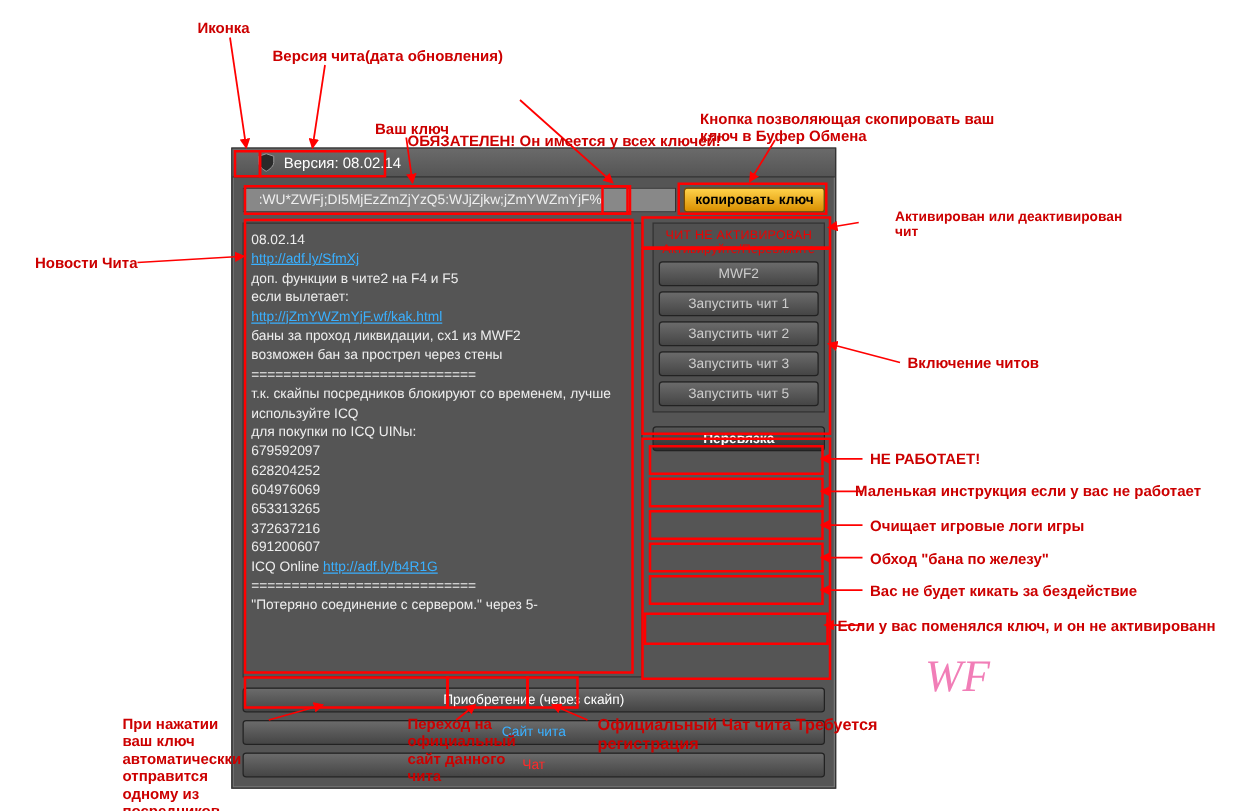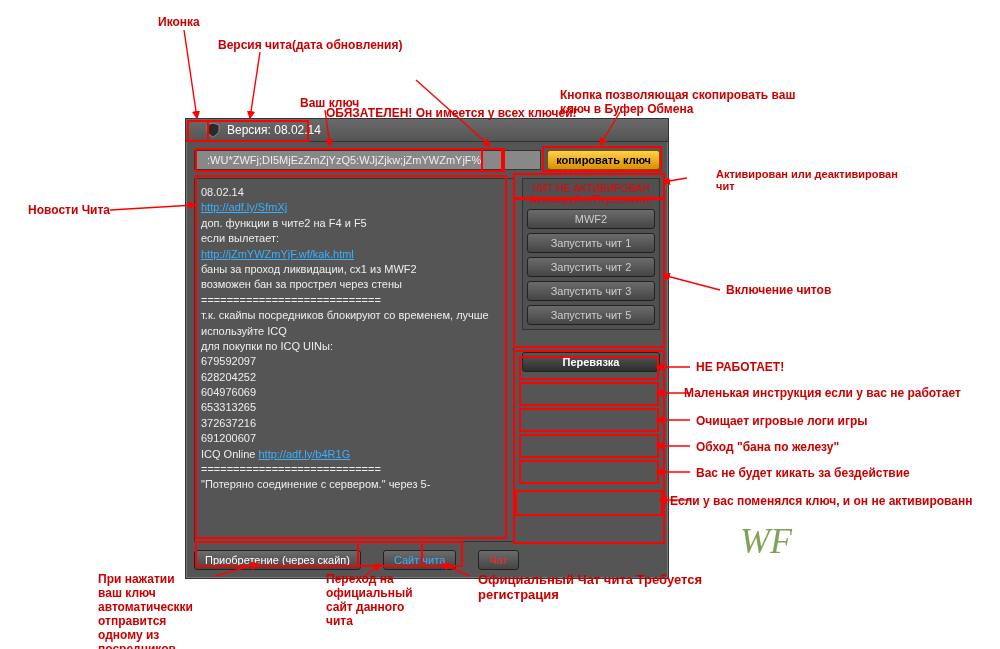--- a/index.html
+++ b/index.html
@@ -79,21 +79,21 @@
     font-size: 11px;
     color: #eee;
     overflow-y: scroll;
     line-height: 1.4;
   }
   .news a { color: #3ab0ff; text-decoration: underline; }
   .side {
     width: 138px;
     display: flex;
     flex-direction: column;
-    gap: 22px;
+    gap: 11px;
   }
   .box {
     border: 1px solid #333;
     background: #505050;
     padding: 4px;
     display: flex;
     flex-direction: column;
     gap: 4px;
   }
   .box-title {
@@ -109,21 +109,22 @@
     border-radius: 3px;
     color: #ccc;
     font-size: 11px;
     cursor: pointer;
     font-family: inherit;
   }
   .gbtn.strong { color: #fff; font-weight: bold; background: linear-gradient(#585858,#2e2e2e); }
   .bottomrow {
     margin-top: 8px;
     display: flex;
-    gap: 22px;
+    gap: 6px;
+    flex-direction: column;
   }
   .bbtn {
     height: 20px;
     background: linear-gradient(#6b6b6b,#454545);
     border: 1px solid #222;
     border-radius: 3px;
     font-size: 11px;
     padding: 0 10px;
     cursor: pointer;
     font-family: inherit;
@@ -154,21 +155,21 @@
   .ann-arrow {
     position: absolute;
     pointer-events: none;
   }
 
   .watermark {
     position: absolute;
     left: 740px;
     top: 520px;
     font-size: 36px;
-    color: #4d7c0f;
+    color: #ec4899;
     font-style: italic;
     font-family: 'Brush Script MT', cursive;
     opacity: 0.7;
     pointer-events: none;
   }
 </style>
 </head>
 <body>
 
 <div class="window">

